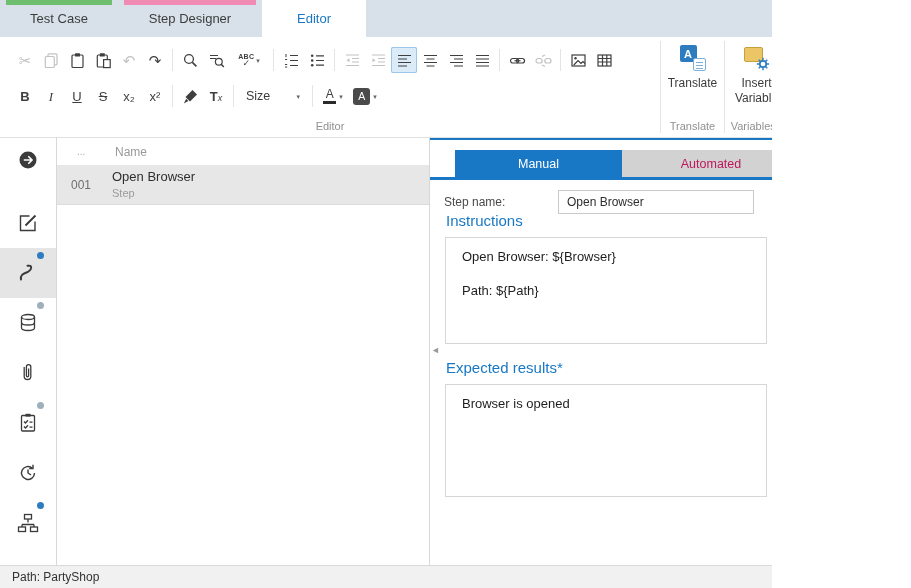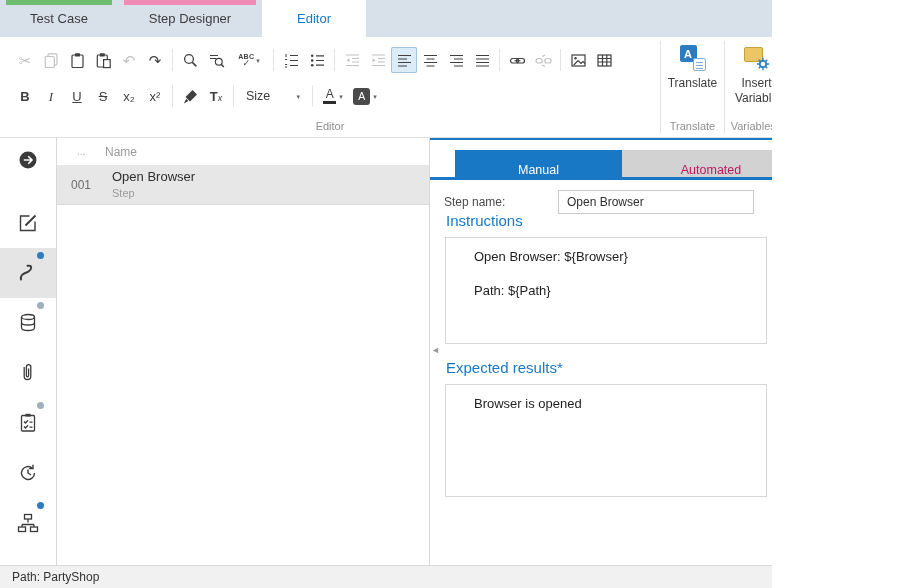--- a/index.html
+++ b/index.html
@@ -78,47 +78,47 @@
   .sitem.first { height:44px; margin-bottom:16px; }
   .sitem.sel { background:#e5e5e5; }
   .dot { position:absolute; top:4px; right:12px; width:7px; height:7px; border-radius:50%; }
   .dot.blue{ background:#2e7cc0; } .dot.gray{ background:#9fb0bd; }
 
   .listpanel { width:373px; border-right:1px solid #d8d8d8; background:#fff;
                display:flex; flex-direction:column; }
   .listhead { height:28px; display:flex; align-items:center; border-bottom:1px solid #e7e7e7;
               color:#9a9a9a; font-size:12px; }
   .lh-dots { margin-left:20px; width:20px; font-size:10px; color:#aeaeae; }
-  .lh-name { margin-left:8px; }
+  .lh-name { margin-left:18px; }
   .listrow { height:39px; background:#e7e7e7; display:flex; align-items:center;
              border-bottom:1px solid #dcdcdc; }
   .lr-num { margin-left:14px; width:34px; font-size:12px; color:#6e6e6e; }
   .lr-main { margin-left:7px; display:flex; flex-direction:column; line-height:1.3; }
   .lr-name { font-size:13px; color:#2e2e2e; }
   .lr-type { font-size:11px; color:#9b9b9b; }
 
   .detail { flex:1; position:relative; background:#fff; }
   .detail-topline { position:absolute; top:0; left:0; right:0; height:2px; background:#1878c5; }
   .dtabs { position:absolute; top:12px; left:25px; display:flex; }
-  .dtab { height:27px; display:flex; align-items:flex-end; justify-content:center; font-size:12.5px; }
+  .dtab { height:27px; display:flex; align-items:center; justify-content:center; font-size:12.5px; }
   .dtab.manual { width:167px; background:#1878c5; color:#fff; }
   .dtab.auto { width:178px; background:#d2d2d2; color:#be185d; }
   .dtabs-underline { position:absolute; top:39px; left:0; right:0; height:3px; background:#1878c5; }
   .steprow { position:absolute; top:52px; left:14px; right:18px; display:flex; align-items:center; }
   .steplabel { font-size:12px; color:#4a4a4a; width:114px; }
   .stepinput { flex:1; height:24px; border:1px solid #c9c9c9; font-size:12px; color:#2e2e2e;
                padding:0 8px; font-family:inherit; background:#fff; outline:none; }
   .sectitle { position:absolute; left:16px; font-size:15px; color:#1878c5; }
   .sectitle.instructions { top:74px; }
   .sectitle.expected { top:221px; }
   .box { position:absolute; left:15px; right:5px; border:1px solid #d6d6d6; background:#fff;
          padding:11px 12px; font-size:13px; color:#1e1e1e; }
   .box.instructions { top:99px; height:107px; }
   .box.expected { top:246px; height:113px; }
-  .box p { margin:0 0 19px 16px; }
+  .box p { margin:0 0 19px 4px; }
   .collapse { position:absolute; left:1px; top:208px; font-size:9px; color:#9a9a9a; line-height:1; }
 
   .statusbar { height:23px; background:#f1f1f1; border-top:1px solid #d9d9d9;
                display:flex; align-items:center; padding-left:12px; font-size:12px; color:#333; }
 </style>
 </head>
 <body>
 
 <div class="app">
 

